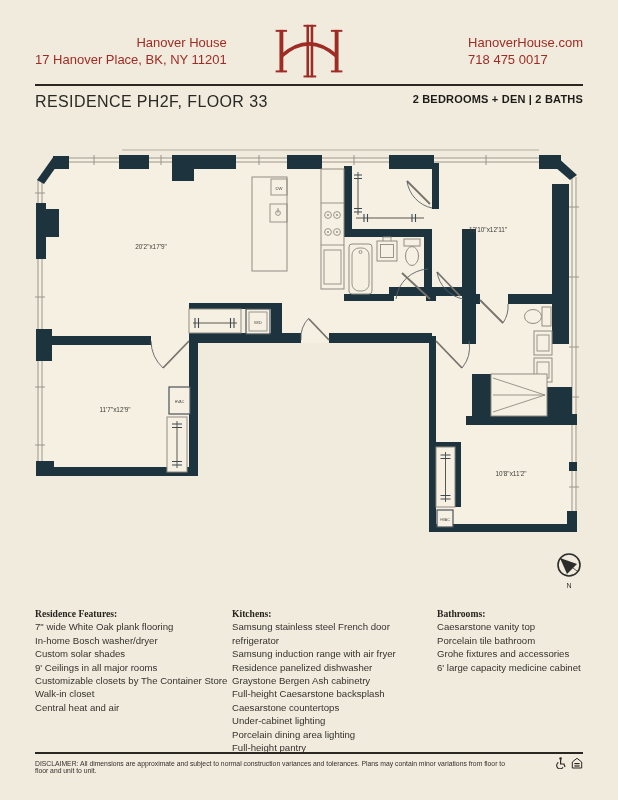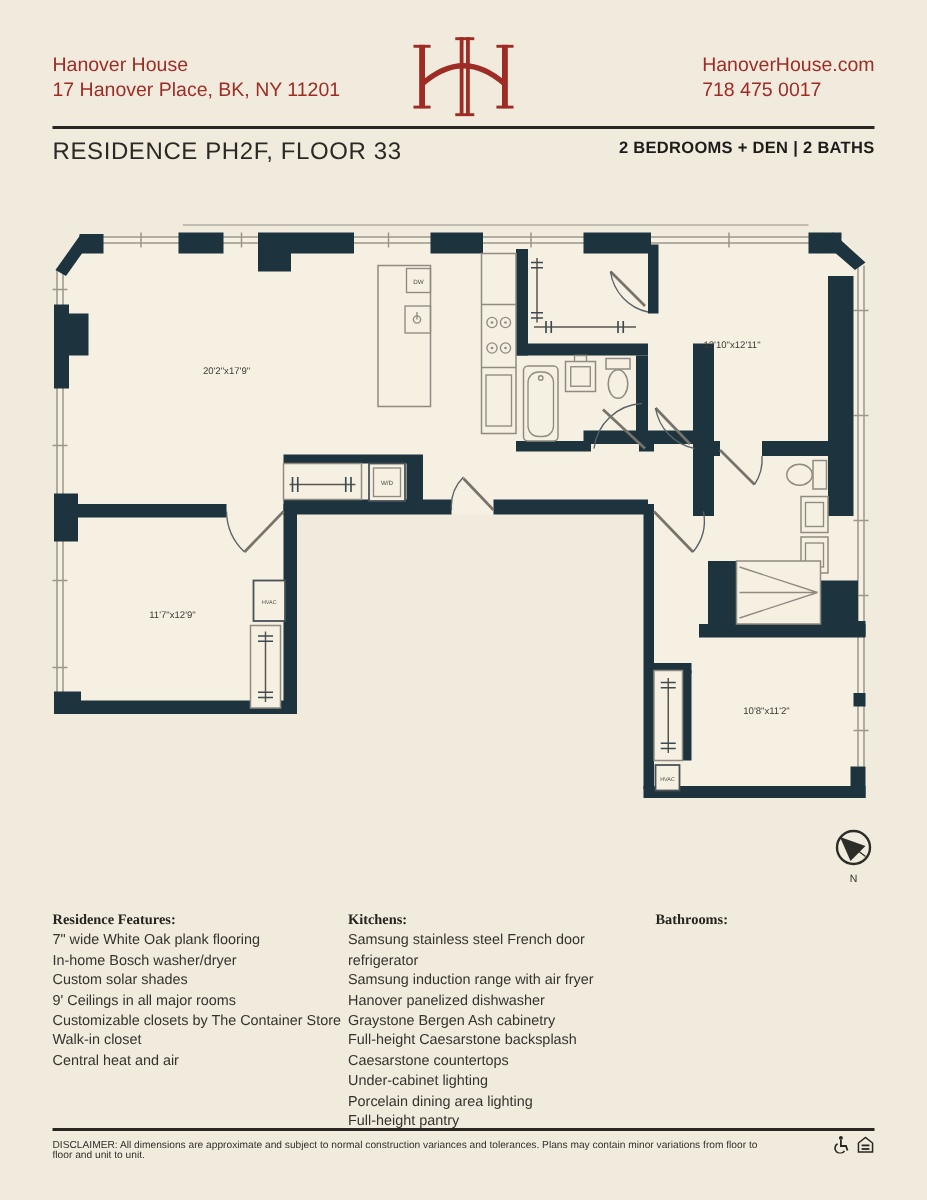--- a/index.html
+++ b/index.html
@@ -1,19 +1,19 @@
 <!DOCTYPE html>
 <html><head>
 <meta charset="utf-8">
 <style>
   html,body{margin:0;padding:0;background:#d8d2c6;}
   .page{position:relative;width:618px;height:800px;background:#f1ebde;
         font-family:"Liberation Sans",sans-serif;overflow:hidden;margin:0 auto;}
   
-  .brand{position:absolute;left:35px;top:35px;color:#9e2b24;font-size:13px;line-height:16.5px;font-weight:500;}
+  .brand{position:absolute;left:35px;top:35px;color:#9e2b24;font-size:13px;line-height:16.5px;font-weight:500;text-align:right;}
   .contact{position:absolute;right:35px;top:35px;color:#9e2b24;font-size:13px;line-height:16.5px;font-weight:500;}
   .logo{position:absolute;left:271px;top:22px;}
   .rule1{position:absolute;left:35px;right:35px;top:84px;height:1.6px;background:#2a2722;}
   .residence{position:absolute;left:35px;top:93px;font-size:16px;letter-spacing:.4px;color:#2a2925;}
   .config{position:absolute;right:35px;top:77px;font-size:11px;font-weight:bold;letter-spacing:.2px;color:#1d1c19;margin-top:16px;}
   
   .plan{position:absolute;left:34px;top:147px;}
   .wall{fill:#1d333d;}
   .win{stroke:#9b968a;stroke-width:1;fill:none;}
   .winlite{stroke:#b2ada0;stroke-width:1;fill:none;}
@@ -269,31 +269,37 @@
         <div>Customizable closets by The Container Store</div>
         <div>Walk-in closet</div>
         <div>Central heat and air</div>
       </div>
   </div>
   <div class="featcol" style="left:232px;width:205px;">
     <div class="feathead">Kitchens:</div>
     <div>
         <div>Samsung stainless steel French door refrigerator</div>
         <div>Samsung induction range with air fryer</div>
-        <div>Hanover panelized dishwasher</div>
+        <div>Residence panelized dishwasher</div>
         <div>Graystone Bergen Ash cabinetry</div>
         <div>Full-height Caesarstone backsplash</div>
         <div>Caesarstone countertops</div>
         <div>Under-cabinet lighting</div>
         <div>Porcelain dining area lighting</div>
         <div>Full-height pantry</div>
       </div>
   </div>
   <div class="featcol" style="left:437px;width:155px;">
     <div class="feathead">Bathrooms:</div>
+    <div>
+        <div>Caesarstone vanity top</div>
+        <div>Porcelain tile bathroom</div>
+        <div>Grohe fixtures and accessories</div>
+        <div>6' large capacity medicine cabinet</div>
+      </div>
   </div>
 
   <div class="rule2"></div>
   <div class="disclaimer">DISCLAIMER: All dimensions are approximate and subject to normal construction variances and tolerances. Plans may contain minor variations from floor to floor and unit to unit.</div>
   <div class="foot-icons">
     <svg width="11" height="12" viewBox="0 0 11 12">
       <circle cx="5.6" cy="1.6" r="1.3" fill="#2a2722"></circle>
       <path d="M5.6 3 V7 H9 L10 10" stroke="#2a2722" stroke-width="1.2" fill="none"></path>
       <path d="M3.4 5.5 A3.4 3.4 0 1 0 8 10.2" stroke="#2a2722" stroke-width="1.1" fill="none"></path>
     </svg>

